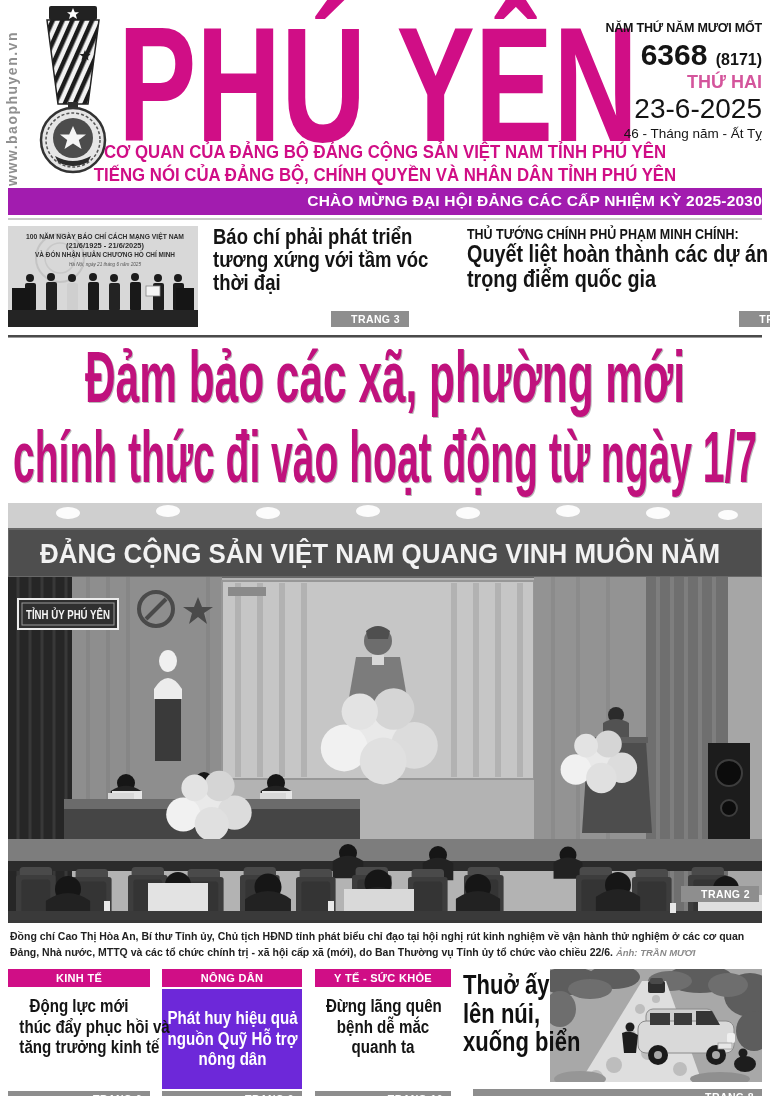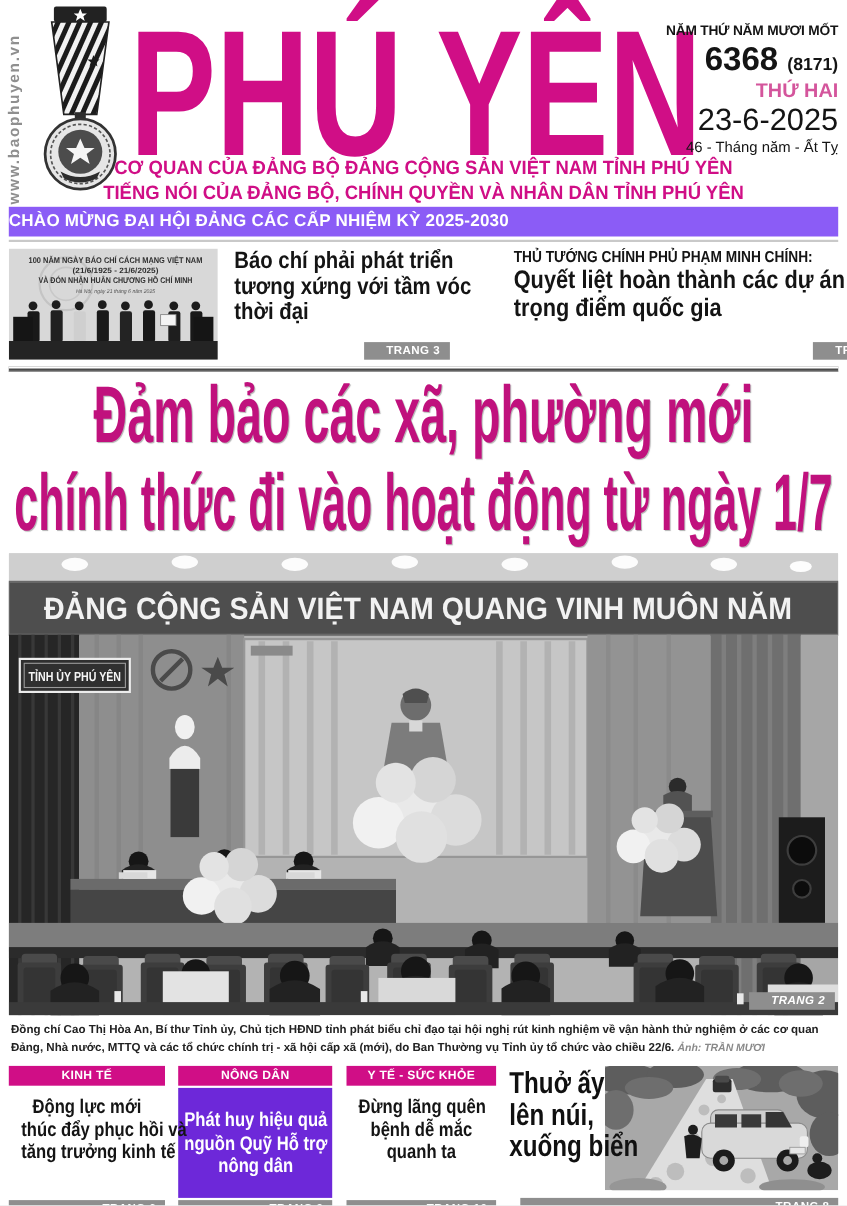--- a/index.html
+++ b/index.html
@@ -17,21 +17,21 @@
   .info-issue{font-size:30px;font-weight:bold;margin-top:2px;}
   .info-issue .alt{font-size:16px;}
   .info-weekday{font-size:18px;font-weight:bold;color:#d4559c;margin-top:2px;}
   .info-date{font-size:28px;font-weight:400;margin-top:1px;}
   .info-lunar{font-size:13.5px;font-weight:400;margin-top:3px;}
   .agency{position:absolute;left:0;right:0;top:141px;text-align:center;color:#d00e86;font-weight:bold;
           font-size:17.5px;line-height:1.32;}
   .agency div{transform:scaleX(.96);transform-origin:center;white-space:nowrap;}
 
   
-  .banner{margin:0 8px;background:#8b5cf6;color:#fff;font-weight:bold;font-size:15.5px;text-align:left;
+  .banner{margin:0 8px;background:#a21caf;color:#fff;font-weight:bold;font-size:15.5px;text-align:right;
           padding:4px 0 5px;letter-spacing:.2px;}
   .banner-underline{margin:3px 8px 0;height:2px;background:#c9c9c9;}
 
   
   .topnews{margin:6px 8px 0;display:flex;align-items:stretch;height:101px;}
   .topnews-photo{width:190px;flex:none;}
   .story{display:flex;flex-direction:column;}
   .story1{width:196px;margin-left:15px;}
   .story2{flex:1;margin-left:42px;}
   .kicker{font-weight:bold;font-size:14.5px;white-space:nowrap;transform:scaleX(.86);transform-origin:left top;}
@@ -40,21 +40,21 @@
   .badge{background:#8e8e8e;color:#fff;font-weight:bold;font-size:10.5px;letter-spacing:.4px;
          padding:2px 9px 2px 20px;}
   .story .badge{align-self:flex-end;margin-top:auto;}
   .vdivider{width:1px;background:#9a9a9a;margin:8px 0 18px 16px;}
 
   .thick-rule{margin:6px 8px 0;height:2px;background:#4a4a4a;border-top:2px solid #fff;border-bottom:1px solid #9b9b9b;}
 
   
   .lead-headline{display:block;margin:0 8px;overflow:visible;filter:drop-shadow(1px 1px 0 #b9b9b9);}
   .lead-photo{position:relative;margin:1px 8px 0;line-height:0;}
-  .trang2{position:absolute;right:3px;bottom:5px;line-height:normal;font-style:italic;}
+  .trang2{position:absolute;right:3px;bottom:21px;line-height:normal;}
   .caption{margin:5px 10px 0;font-size:10.5px;font-weight:bold;color:#222;line-height:1.55;}
   .caption .credit{font-style:italic;color:#8a8a8a;font-size:9.5px;}
 
   
   .bottom{margin:8px 8px 0;display:flex;height:138px;}
   .bcol{display:flex;flex-direction:column;}
   .bcol1{width:142px;}
   .bcol2{width:140px;margin-left:12px;}
   .bcol3{width:136px;margin-left:13px;}
   .bcol4{flex:1;margin-left:10px;position:relative;}

